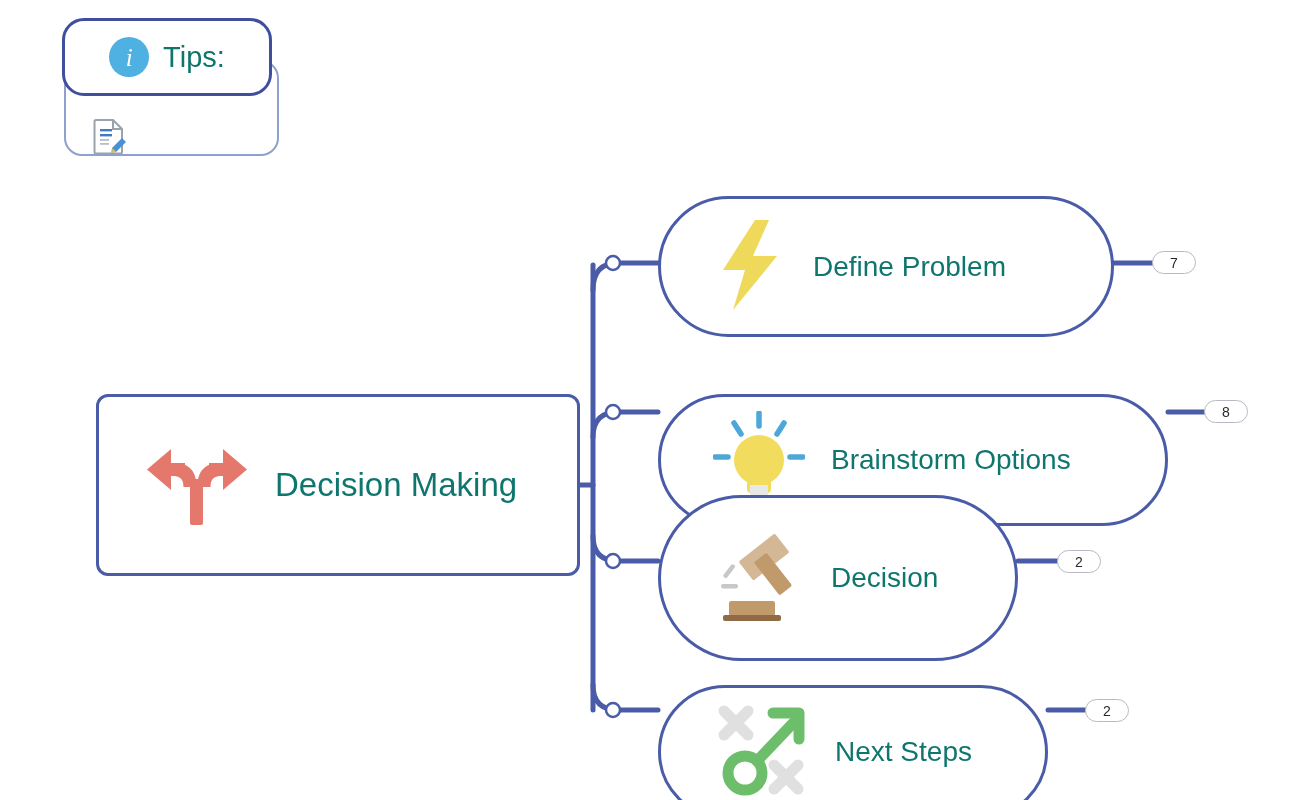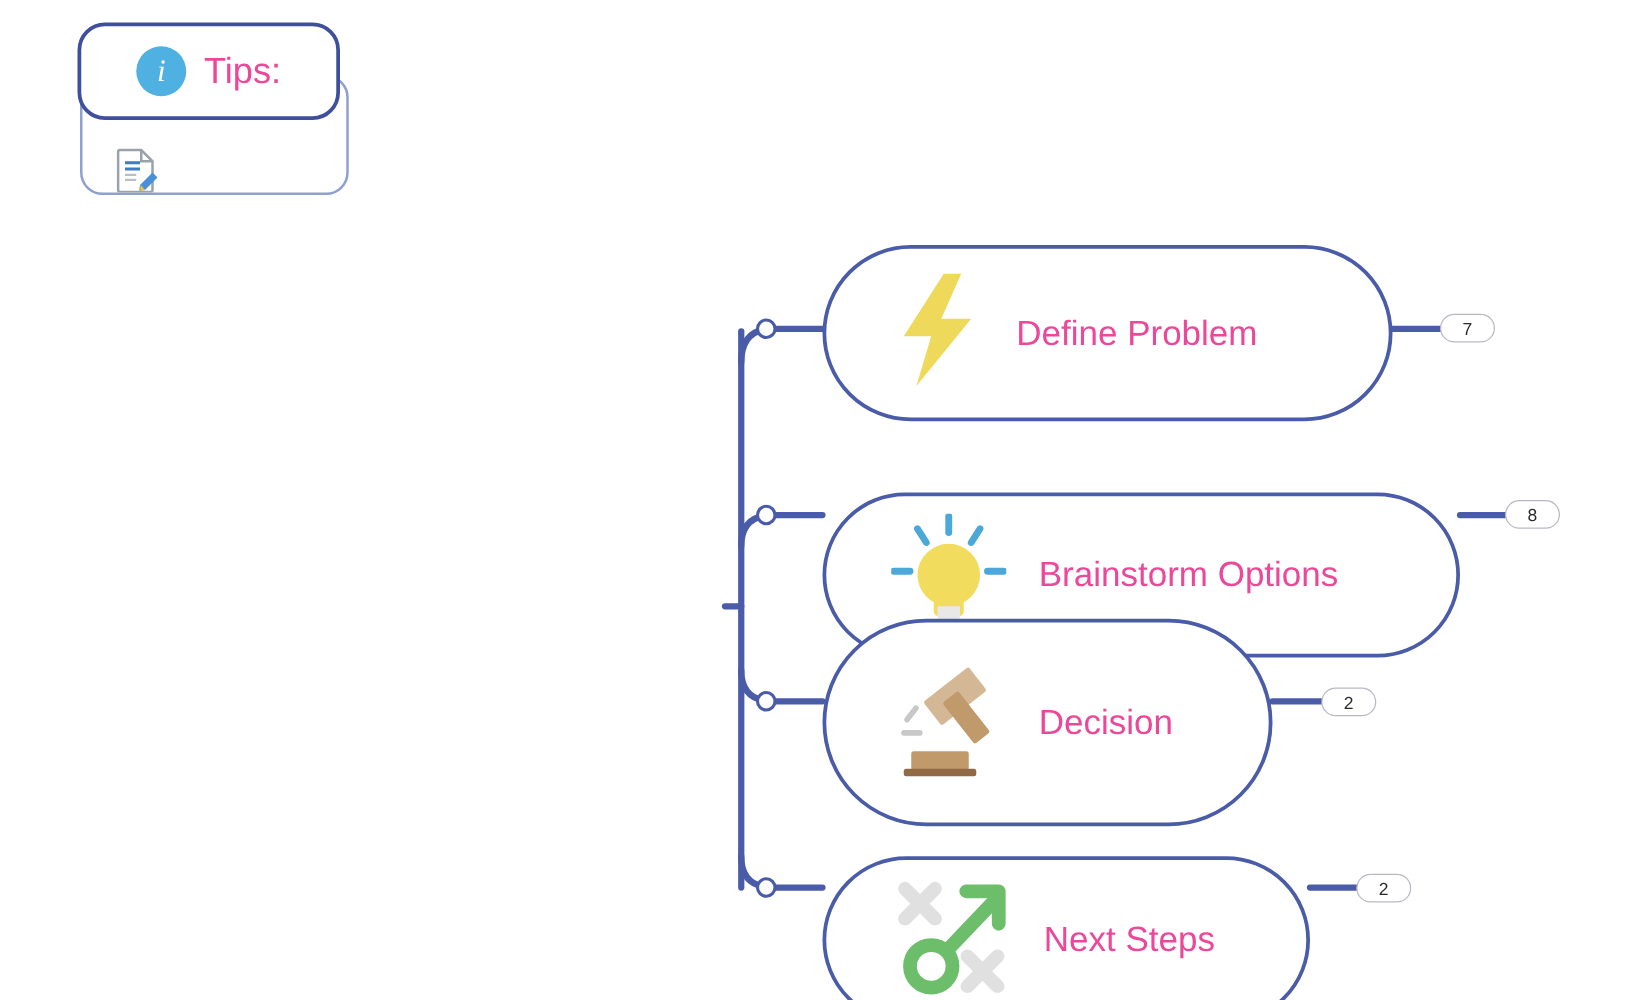--- a/index.html
+++ b/index.html
@@ -31,21 +31,21 @@
   
   .node {
     position: absolute;
     box-sizing: border-box;
     background: #ffffff;
     border: 3px solid #4a5ca8;
     display: flex;
     align-items: center;
   }
   .node-label {
-    color: #ec4899;
+    color: #0f766e;
     white-space: nowrap;
   }
   .node-icon {
     position: relative;
     flex: 0 0 auto;
   }
 
   
   #tips-group { position: absolute; left: 62px; top: 18px; }
   #tips-subpanel {
@@ -197,20 +197,41 @@
         <rect x="8" y="11" width="12" height="2.4" fill="#3f7cc0"></rect>
         <rect x="8" y="16" width="12" height="2.4" fill="#3f7cc0"></rect>
         <rect x="8" y="21" width="9" height="1.8" fill="#b9bec6"></rect>
         <rect x="8" y="25" width="9" height="1.8" fill="#b9bec6"></rect>
         <path d="M30 20 l4 4 l-10 10 l-4.6 .6 l.6 -4.6 z" fill="#4a90d9"></path>
         <path d="M20 34.6 l.6 -4.6 l3.4 4 z" fill="#f0c040"></path>
       </svg>
     </div>
   </div>
 
+  <div id="root-node" class="node">
+    <span class="node-icon">
+      <svg class="icon-fork" viewBox="0 0 104 84">
+        <g fill="#e5786c">
+
+          <rect x="45" y="38" width="13" height="46" rx="2"></rect>
+
+          <path d="M51.5 46 C51.5 26 40 22 28 22 h0 v13 h0 c5 0 10.5 1.5 10.5 11 z"></path>
+          <rect x="24" y="22" width="16" height="13"></rect>
+
+          <path d="M52.5 46 C52.5 26 64 22 76 22 h0 v13 h0 c-5 0 -10.5 1.5 -10.5 11 z"></path>
+          <rect x="64" y="22" width="16" height="13"></rect>
+
+          <path d="M26 8 L26 49 L2 28.5 Z"></path>
+
+          <path d="M78 8 L78 49 L102 28.5 Z"></path>
+        </g>
+      </svg>
+    </span>
+    <span class="node-label">Decision Making</span>
+  </div>
 
   <div id="node-define" class="node branch">
     <span class="node-icon">
       <svg class="icon-bolt" viewBox="0 0 74 94">
         <path d="M42 2 L10 52 L32 52 L20 92 L64 38 L40 38 L56 2 Z" fill="#efd95a"></path>
       </svg>
     </span>
     <span class="node-label">Define Problem</span>
   </div>
   <div id="badge-define" class="badge">7</div>

